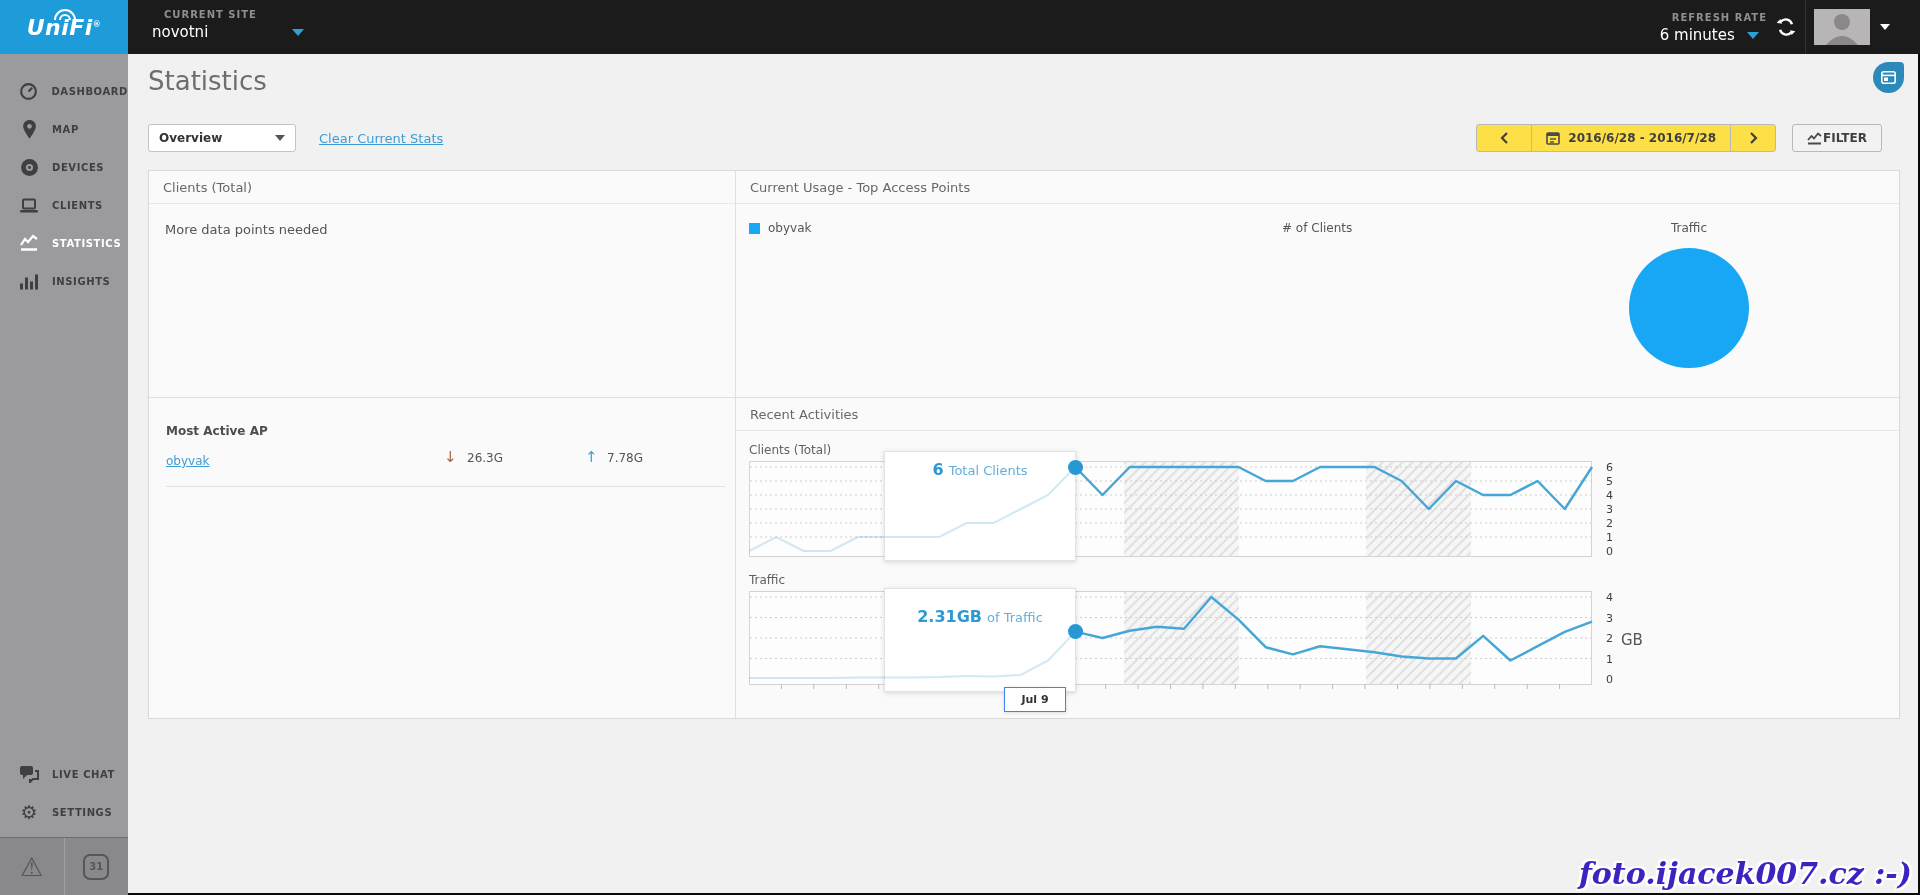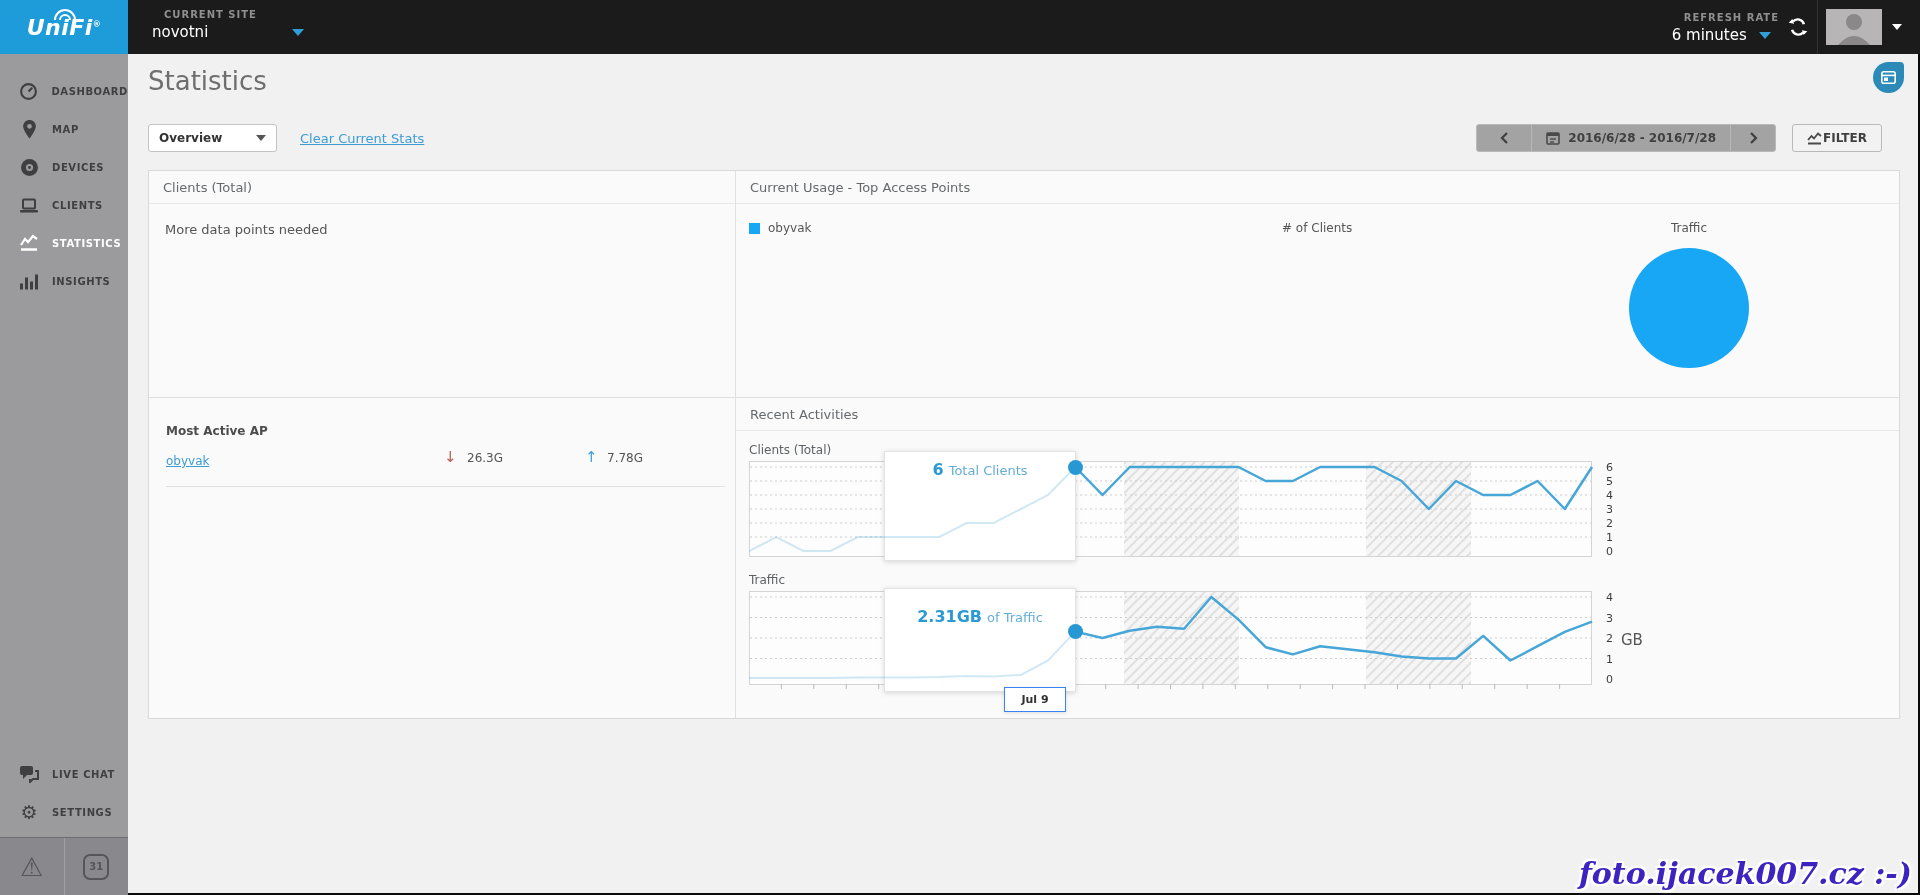--- a/index.html
+++ b/index.html
@@ -16,21 +16,21 @@
   .logo-text { font-size:22px; font-weight:bold; font-style:italic; letter-spacing:0.5px; }
   .logo-reg { font-size:8px; vertical-align:super; font-style:normal; }
   .logo-arc { position:absolute; top:9px; left:52px; }
   .site-block { margin-left:24px; padding-top:9px; }
   .tiny-label { font-size:10px; color:#8f8f8f; letter-spacing:1px; font-weight:bold;margin-left:12px; }
   .site-row { display:flex; align-items:center; gap:84px; margin-top:3px; }
   .site-name { color:#fff; font-size:15px; }
   .caret { width:0; height:0; border-left:6px solid transparent; border-right:6px solid transparent; border-top:7px solid #2f9fd6; }
   .caret.small { border-left-width:5px; border-right-width:5px; border-top-width:6px; }
   .caret.white { border-top-color:#fff; }
-  .topbar-right { margin-left:auto; display:flex; align-items:center; padding-right:18px; gap:8px; }
+  .topbar-right { margin-left:auto; display:flex; align-items:center; padding-right:30px; gap:8px; }
   .refresh-block { text-align:left; padding-top:2px; }
   .refresh-row { display:flex; align-items:center; gap:12px; margin-top:3px; }
   .refresh-value { color:#fff; font-size:15px; }
   .icon-btn { background:none; border:none; cursor:pointer; display:flex; align-items:center; }
   .tb-divider { width:1px; height:54px; background:#323232; }
   .avatar-wrap { display:flex; align-items:center; gap:10px; }
   .avatar { width:56px; height:36px; background:#b7b5b6; position:relative; overflow:hidden; }
 
   
   .sidebar { position:absolute; top:54px; left:0; width:128px; height:841px; background:#9b9b9e; z-index:15; }
@@ -51,29 +51,29 @@
            justify-content:center; font-size:10px; font-weight:bold; color:#55555a; }
 
   
   .content { position:absolute; left:128px; top:54px; right:0; bottom:0; }
   .page-title { position:absolute; left:20px; top:12px; font-size:26px; color:#6e6e6e; font-weight:normal; }
   .float-btn { position:absolute; top:8px; right:16px; width:31px; height:31px; background:#2b8ab8;
                border:none; border-radius:50% 4px 50% 50%; cursor:pointer; display:flex; align-items:center;
                justify-content:center; z-index:10; }
 
   .controls { position:absolute; left:20px; top:70px; display:flex; align-items:center; gap:23px; }
-  .select-box { width:129px; height:28px; background:#fff; border:1px solid #c3c3c3; border-radius:3px;
+  .select-box { width:148px; height:28px; background:#fff; border:1px solid #c3c3c3; border-radius:3px;
                 display:flex; align-items:center; justify-content:space-between; padding:0 10px; cursor:pointer; }
   .select-box .sel-label { font-size:12px; font-weight:bold; color:#333; }
   .caret.dark { border-top-color:#555; }
   .link { font-size:13px; color:#3e9cd5; text-decoration:underline; cursor:pointer; }
 
   .controls-right { position:absolute; top:70px; right:38px; display:flex; align-items:center; gap:16px; }
   .btn-group { display:flex; }
-  .gbtn { height:28px; background:#a3a3a3; border:1px solid #b9b9b9; display:flex; align-items:center;
+  .gbtn { height:28px; background:#fde047; border:1px solid #b9b9b9; display:flex; align-items:center;
           justify-content:center; cursor:pointer; font-size:12px; font-weight:bold; color:#3f3f3f; }
   .gbtn.prev { width:56px; border-radius:3px 0 0 3px; }
   .gbtn.next { width:46px; border-radius:0 3px 3px 0; margin-left:-1px; }
   .gbtn.date { padding:0 14px; margin-left:-1px; gap:8px; }
   .btn { height:28px; background:#f2f2f2; border:1px solid #b9b9b9; border-radius:3px; padding:0 14px;
          display:flex; align-items:center; gap:1px; font-size:12px; font-weight:bold; color:#3f3f3f; cursor:pointer; }
 
   
   .panels { position:absolute; left:20px; top:116px; width:1752px; height:549px; background:#fafafa;
             border:1px solid #d9d9d9; display:grid; grid-template-columns:587px 1fr; grid-template-rows:227px 1fr; }

